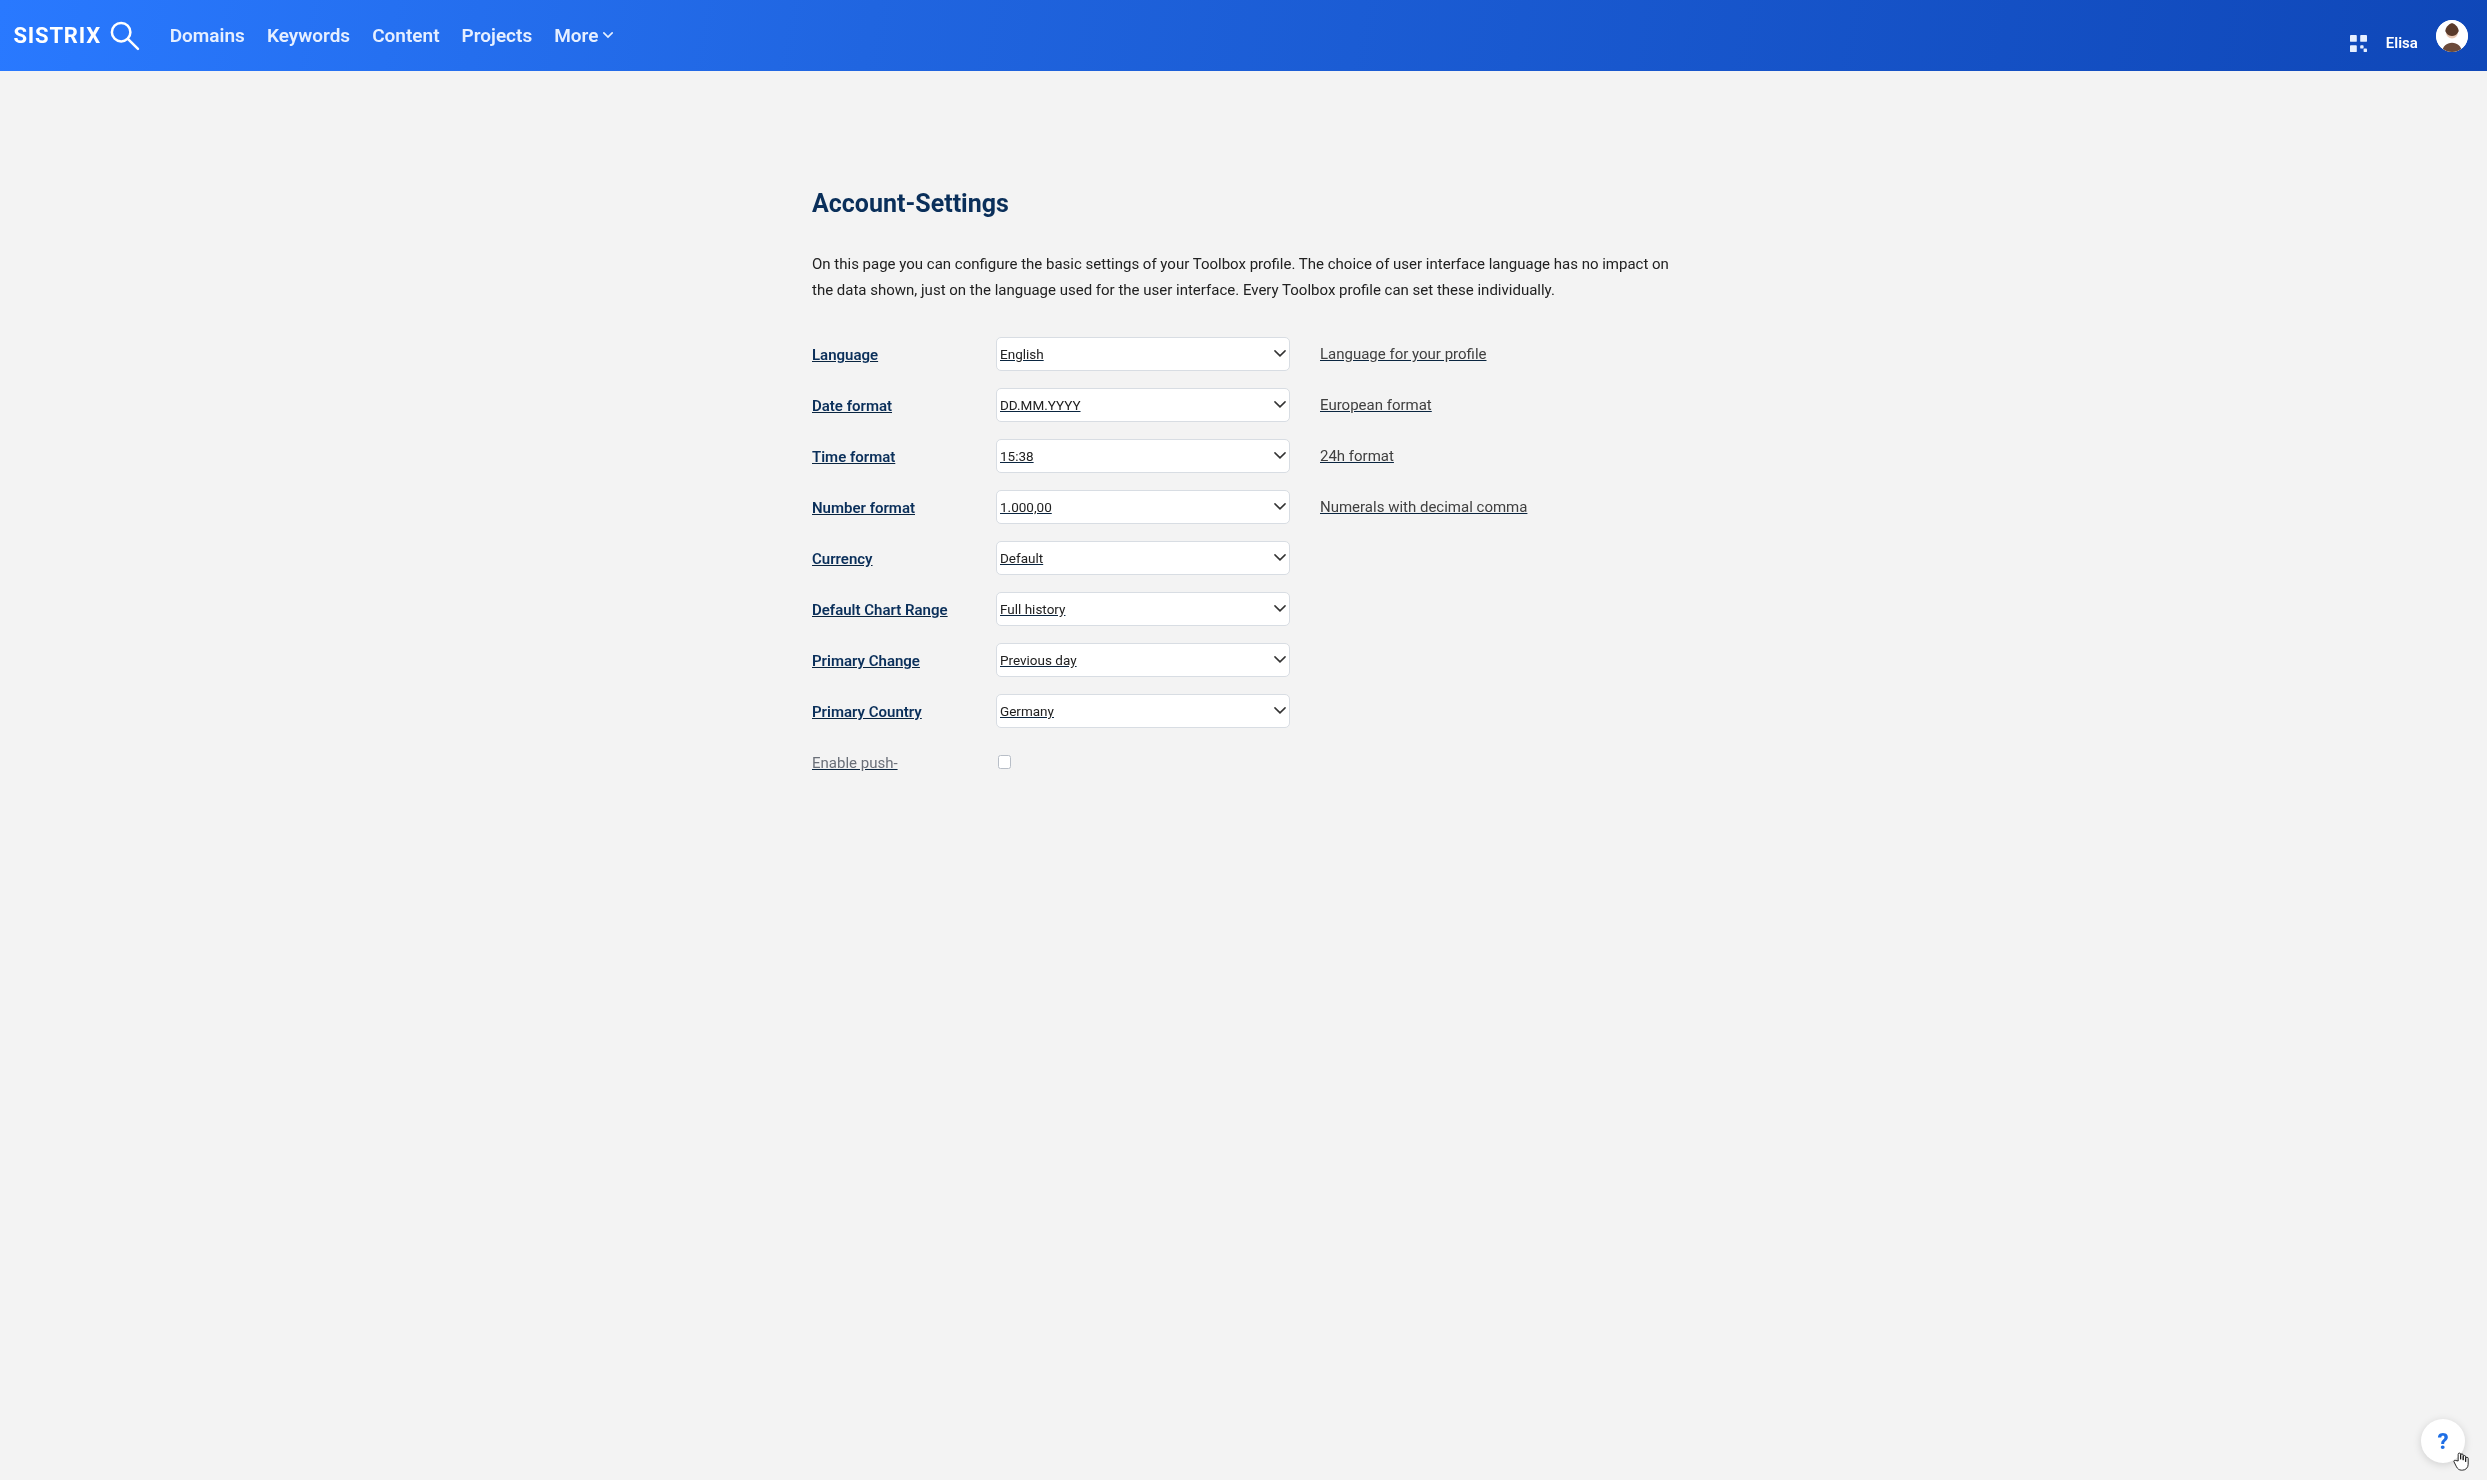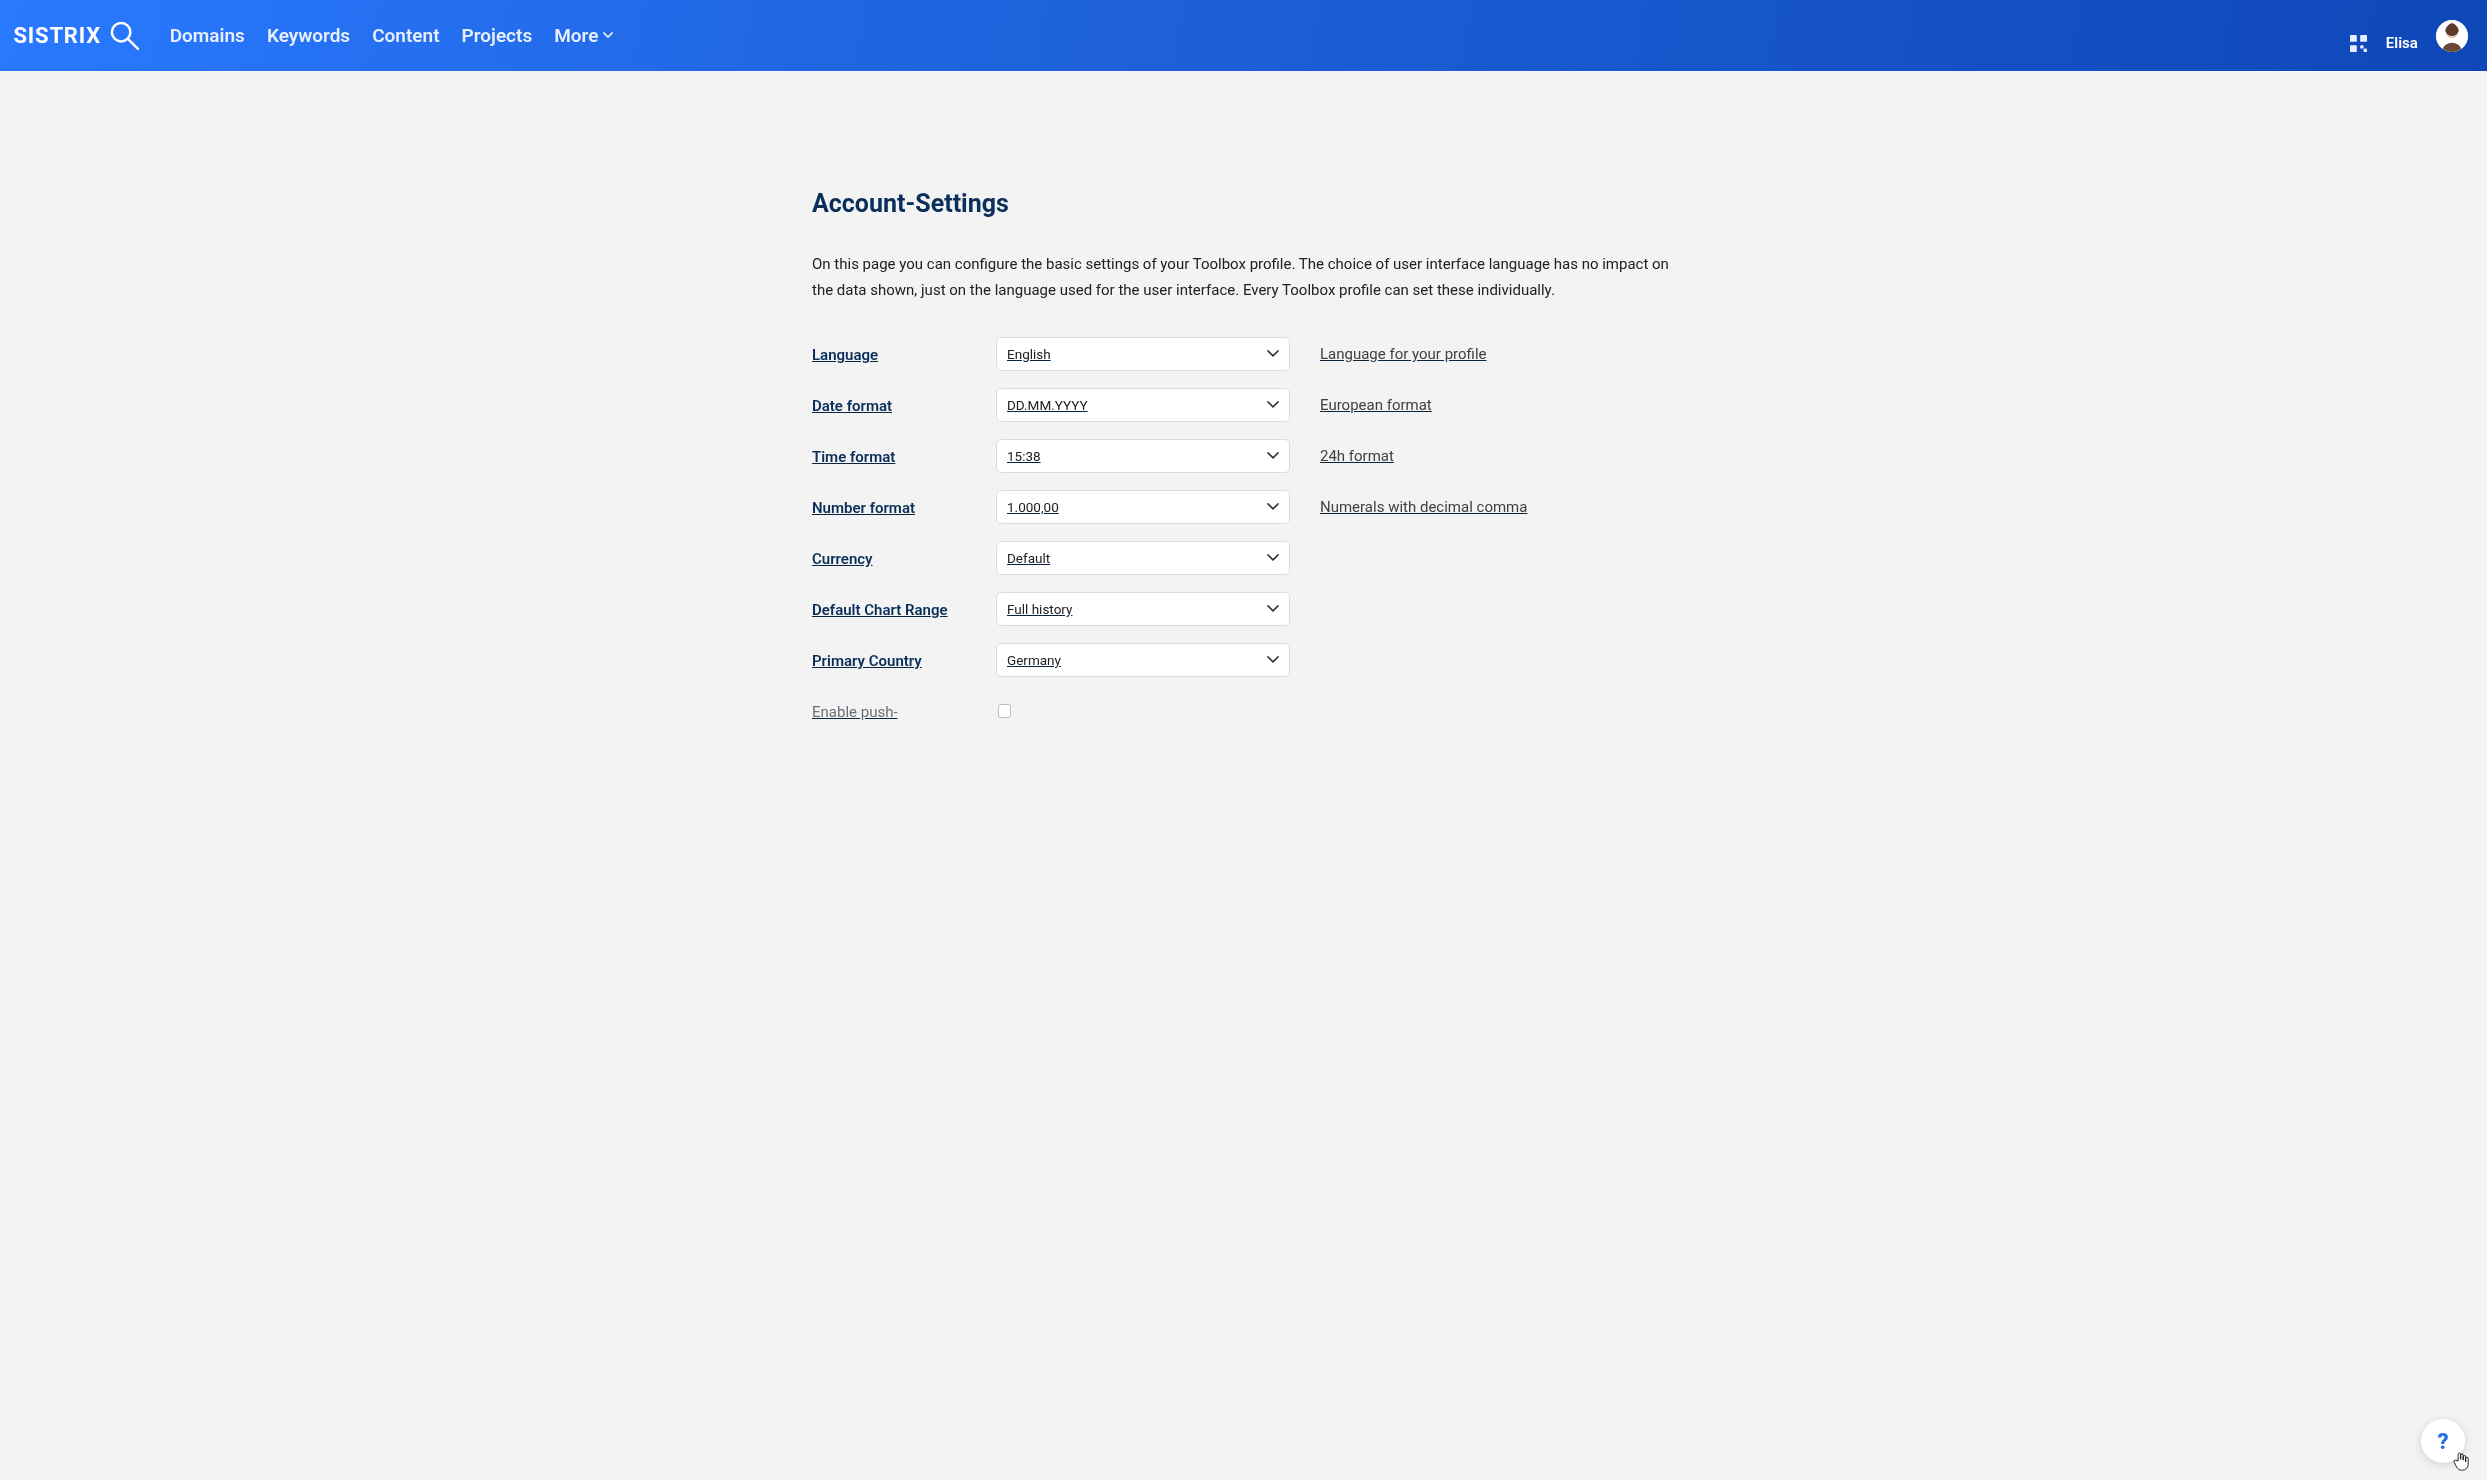--- a/index.html
+++ b/index.html
@@ -108,21 +108,21 @@
     padding-top: 1.7px;
   }
   .select {
     width: 294px;
     height: 34px;
     background: #fff;
     border: 0.8px solid #d8dde3;
     border-radius: 5px;
     display: flex;
     align-items: center;
-    padding: 0 10px;
+    padding: 0 3px;
     cursor: pointer;
     position: relative;
   }
   .select-value {
     font-size: 13.5px;
     color: #212121;
     flex: 1;
   }
   .select .chev {
     font-size: 0;
@@ -304,20 +304,31 @@
     <div class="select">
       <span class="select-value">Full history</span>
       <span class="chev">
           <svg width="12" height="7.6" viewBox="0 0 14 9">
             <path d="M1 1l6 6 6-6" stroke="#333" stroke-width="1.8" fill="none" stroke-linecap="round"></path>
           </svg>
         </span>
     </div>
   </div>
 
+  <div class="form-row">
+    <div class="row-label">Primary Change</div>
+    <div class="select">
+      <span class="select-value">Previous day</span>
+      <span class="chev">
+          <svg width="12" height="7.6" viewBox="0 0 14 9">
+            <path d="M1 1l6 6 6-6" stroke="#333" stroke-width="1.8" fill="none" stroke-linecap="round"></path>
+          </svg>
+        </span>
+    </div>
+  </div>
 
   <div class="form-row">
     <div class="row-label">Primary Country</div>
     <div class="select">
       <span class="select-value">Germany</span>
       <span class="chev">
           <svg width="12" height="7.6" viewBox="0 0 14 9">
             <path d="M1 1l6 6 6-6" stroke="#333" stroke-width="1.8" fill="none" stroke-linecap="round"></path>
           </svg>
         </span>

